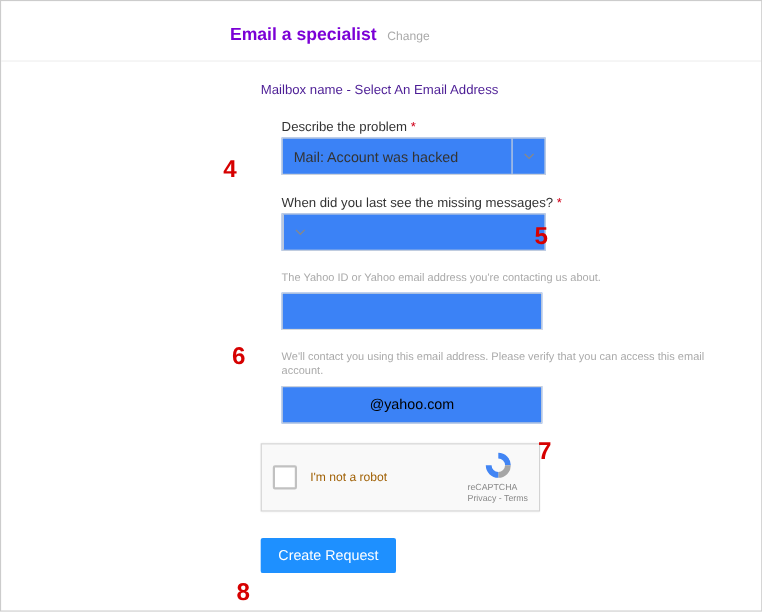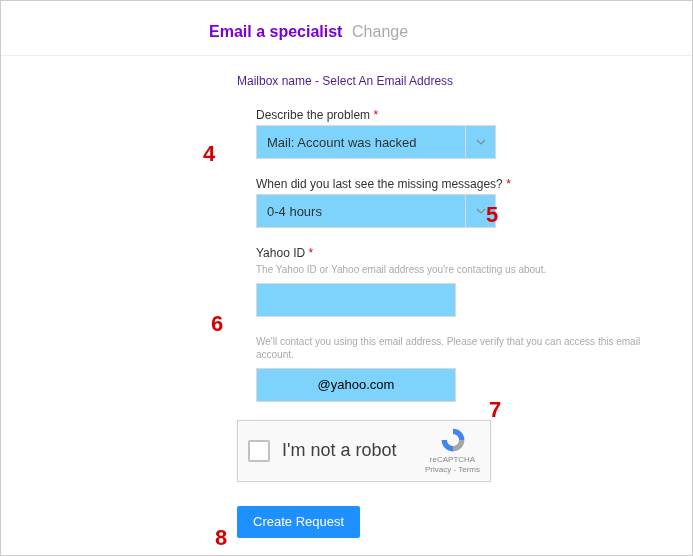--- a/index.html
+++ b/index.html
@@ -22,21 +22,21 @@
   .header-inner {
     margin-left: 208px;
   }
   .title {
     font-size: 16px;
     font-weight: 700;
     color: #7b00d6;
     display: inline;
   }
   .change-link {
-    font-size: 16px;
+    font-size: 11px;
     color: #aaa;
     margin-left: 6px;
     cursor: pointer;
   }
   .form-wrap {
     margin-left: 236px;
     margin-right: 40px;
     padding-top: 18px;
   }
   .mailbox-line {
@@ -52,21 +52,21 @@
   }
   .hint {
     font-size: 10px;
     color: #aaa;
     margin-bottom: 6px;
     line-height: 1.35;
   }
   .req { color: #d0021b; }
   .select-box, .text-input {
     border: 1px solid #d9d9d9;
-    background: #7dd3fc;
+    background: #3b82f6;
     height: 34px;
     font-size: 13px;
   }
   .select-box {
     width: 240px;
     display: flex;
     align-items: stretch;
   }
   .select-value {
     flex: 1;
@@ -77,21 +77,21 @@
   }
   .select-caret {
     width: 30px;
     border-left: 1px solid #d9d9d9;
     display: flex;
     align-items: center;
     justify-content: center;
   }
   .select-caret svg { width: 10px; height: 6px; }
   .text-input {
-    width: 200px;
+    width: 237px;
     padding: 0 10px;
     outline: none;
     text-align: center;
   }
   .text-input.left { text-align: left; }
   .captcha {
     margin-top: 18px;
     width: 254px;
     height: 62px;
     border: 1px solid #d3d3d3;
@@ -103,22 +103,22 @@
     position: relative;
   }
   .captcha-check {
     width: 22px; height: 22px;
     border: 2px solid #c1c1c1;
     border-radius: 2px;
     background: #fff;
     margin-right: 12px;
     cursor: pointer;
   }
-  .captcha-label { font-size: 18px; color: #404040; flex:1; }
-  .captcha-right { text-align: center; font-size:8px; color:#888; line-height:1.2; }
+  .captcha-label { font-size: 11px; color: #a16207; flex:1; }
+  .captcha-right { text-align: left; font-size:8px; color:#888; line-height:1.2; }
   .captcha-right svg { width:28px; height:28px; display:block; margin:0 auto 1px; }
   .captcha-links { color:#888; }
   .submit-btn {
     margin-top: 24px;
     background: #1e90ff;
     color: #fff;
     border: none;
     height: 32px;
     padding: 0 16px;
     font-size: 13px;
@@ -160,33 +160,29 @@
           </svg>
       </div>
     </div>
   </div>
 
   <div class="field">
     <div class="label">
       <span>When did you last see the missing messages?</span> <span class="req">*</span>
     </div>
     <div class="select-box">
-      <div class="select-value">0-4 hours</div>
       <div class="select-caret">
         <svg viewBox="0 0 10 6">
             <path d="M1 1 L5 5 L9 1" fill="none" stroke="#888" stroke-width="1.2"></path>
           </svg>
       </div>
     </div>
   </div>
 
   <div class="field">
-    <div class="label">
-      <span>Yahoo ID</span> <span class="req">*</span>
-    </div>
     <div class="hint">The Yahoo ID or Yahoo email address you're contacting us about.</div>
     <input class="text-input left" value="" style="">
   </div>
 
   <div class="field">
     <div class="hint">We'll contact you using this email address. Please verify that you can access this email account.</div>
     <input class="text-input" value="@yahoo.com" style="">
   </div>
 
   <div class="captcha">

